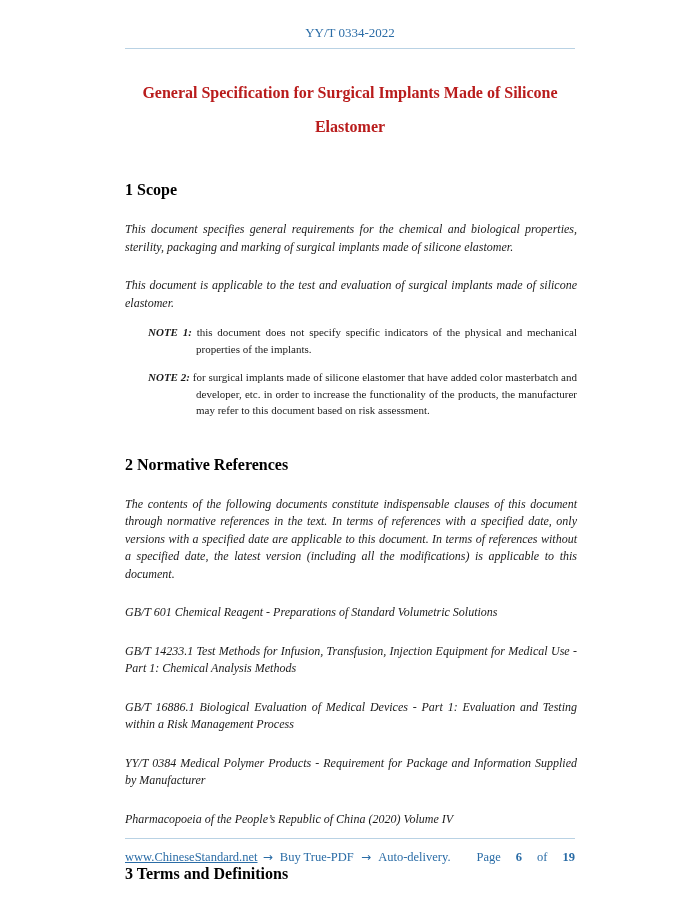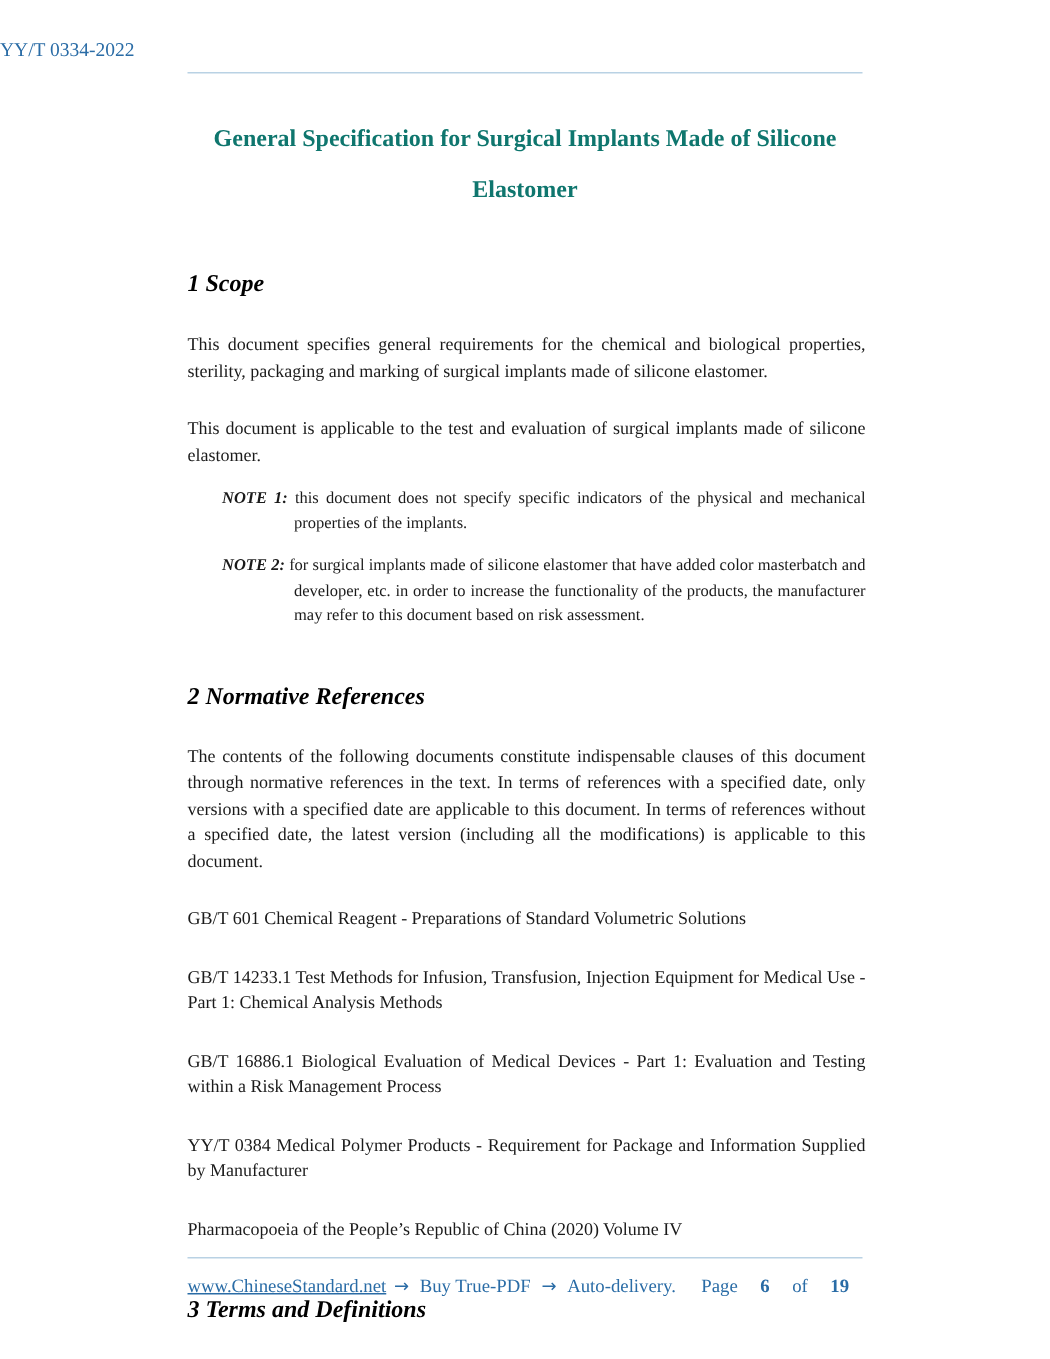--- a/index.html
+++ b/index.html
@@ -13,71 +13,71 @@
     position: relative;
     width: 700px;
     height: 906px;
     background: #ffffff;
     color: var(--text);
     font-family: "Liberation Serif", "DejaVu Serif", serif;
     overflow: hidden;
   }
   .header {
     padding-top: 25px;
-    text-align: left;
+    text-align: center;
     color: var(--accent);
     font-size: 13px;
     line-height: 16px;
   }
   .header-rule {
     margin: 7px 125px 0 125px;
     border-top: 1px solid var(--rule);
   }
   .doc-title {
     margin: 27px 120px 34px 120px;
     font-size: 16px;
     font-weight: bold;
     text-align: center;
     line-height: 34px;
-    color: #0f766e;
+    color: #b91c1c;
   }
   .title-line { display: block; white-space: nowrap; }
   .sections { margin: 0 123px 0 125px; }
   .section-heading {
     font-size: 16px;
     font-weight: bold;
     line-height: 20px;
     margin: 36px 0 20px 0;
     color: #000;
-    font-style: italic;
   }
   .para {
     font-size: 12px;
     line-height: 17.5px;
     margin: 21px 0 0 0;
     text-align: justify;
+    font-style: italic;
   }
   .note {
     font-size: 11px;
     line-height: 16.5px;
     margin: 12px 0 0 0;
     text-align: justify;
     padding-left: 71px;
     text-indent: -48px;
   }
   .note-label { font-weight: bold; font-style: italic; }
   .footer {
     position: absolute;
     left: 125px;
     right: 125px;
     top: 838px;
     border-top: 1px solid var(--rule);
     padding-top: 10px;
     display: flex;
-    justify-content: flex-start;
+    justify-content: space-between;
     align-items: baseline;
     color: var(--accent);
     font-size: 12.5px;
     line-height: 16px;
   }
   .footer-left span { margin: 0 2px; }
   .footer-link { color: var(--accent); text-decoration: underline; cursor: pointer; }
   .arrow { font-family: "DejaVu Sans", sans-serif; font-size: 12px; }
   .footer-right span, .footer-right b { margin-left: 15px; }
   .footer-right b { font-weight: bold; }

